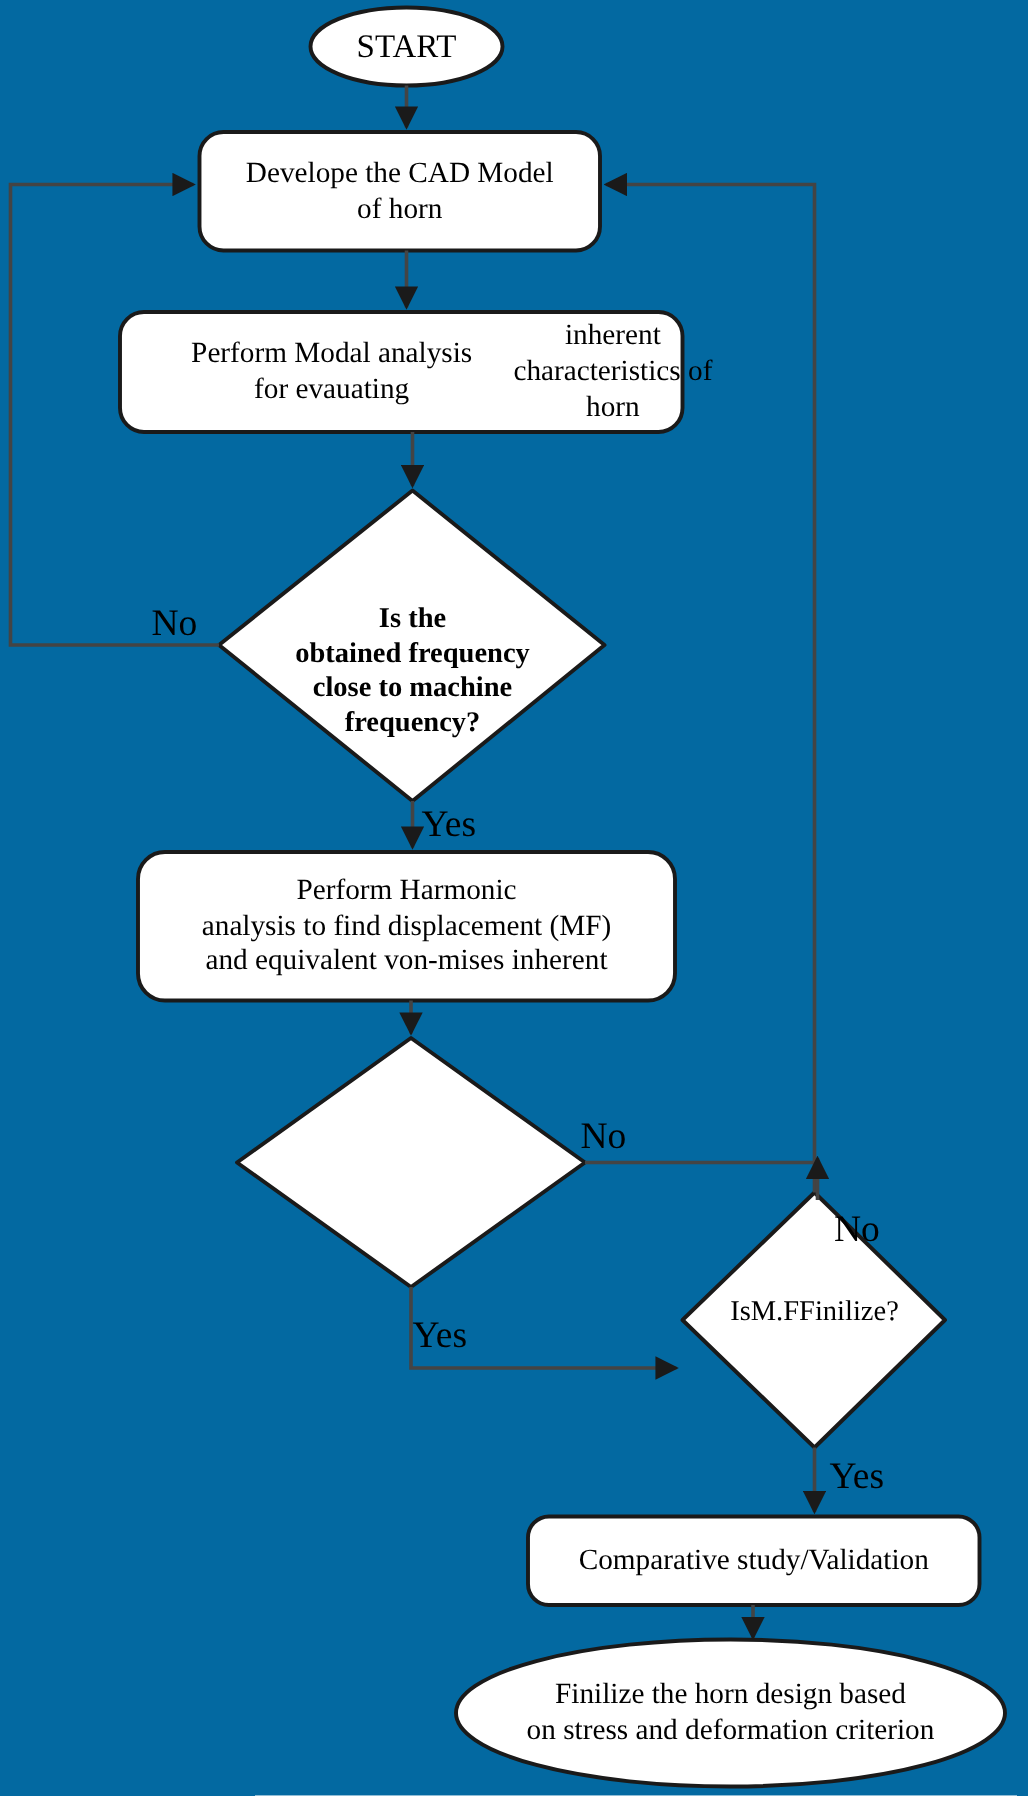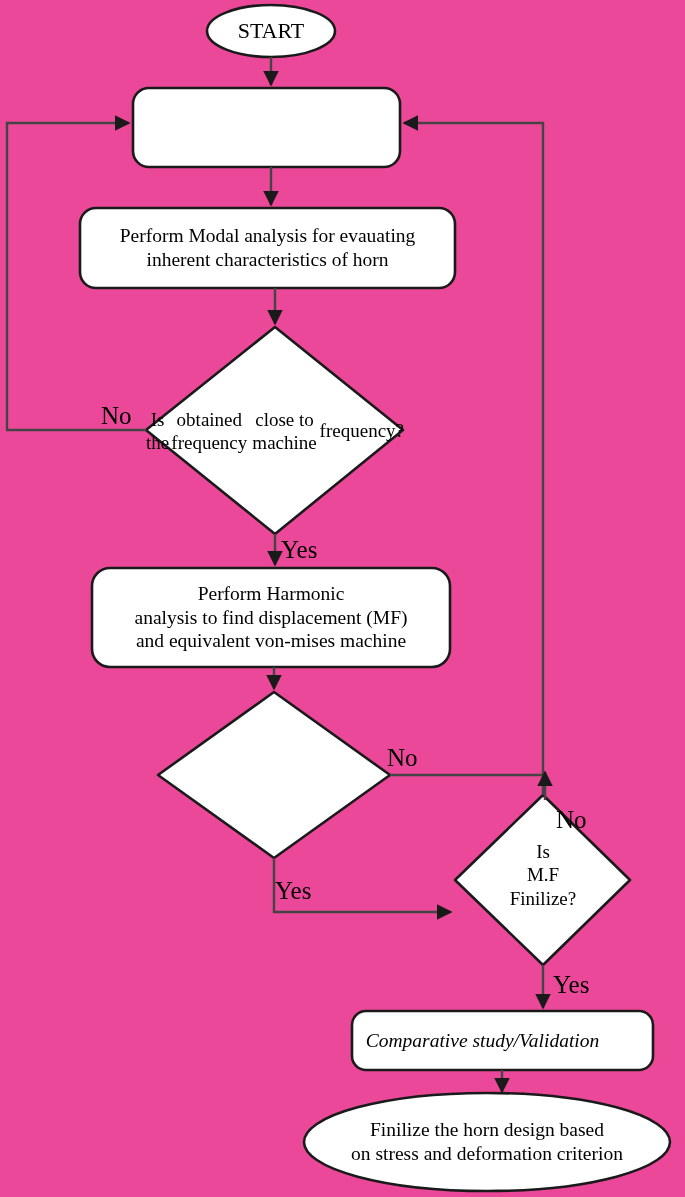--- a/index.html
+++ b/index.html
@@ -8,21 +8,21 @@
     padding: 0;
     background: #ffffff;
   }
   body {
     font-family: "Liberation Serif", "DejaVu Serif", serif;
   }
   #flow-root {
     position: relative;
     width: 685px;
     height: 1197px;
-    background: #ec4899;
+    background: #0369a1;
     overflow: hidden;
   }
   #flow-svg {
     position: absolute;
     left: 0;
     top: 0;
     width: 685px;
     height: 1197px;
   }
   .node-label {
@@ -107,47 +107,51 @@
       <line x1="543" y1="965" x2="543" y2="1008" marker-end="url(#arrow)"></line>
 
       <line x1="502" y1="1070" x2="502" y2="1092" marker-end="url(#arrow)"></line>
     </g>
   </svg>
 
   <div class="node-label t-start" style="left:207px; top:5px; width:128px; height:52px;">
     <span>START</span>
   </div>
 
+  <div class="node-label t-proc" style="left:133px; top:88px; width:267px; height:79px; flex-direction:column;">
+    <span>Develope the CAD Model</span>
+    <span>of horn</span>
+  </div>
 
-  <div class="node-label t-proc" style="left:80px; top:208px; width:375px; height:80px; flex-direction:column;">
+  <div class="node-label t-proc" style="left:80px; top:208px; width:375px; height:80px; flex-direction:row;padding-left:38px;">
     <span>Perform Modal analysis for evauating</span>
     <span>inherent characteristics of horn</span>
   </div>
 
-  <div class="node-label t-dec" style="left:146px; top:356px; width:258px; height:150px; flex-direction:row;">
+  <div class="node-label t-dec" style="left:146px; top:372px; width:258px; height:150px; flex-direction:column;font-weight:bold;">
     <span>Is the</span>
     <span>obtained frequency</span>
     <span>close to machine</span>
     <span>frequency?</span>
   </div>
 
   <div class="node-label t-proc" style="left:92px; top:568px; width:358px; height:99px; flex-direction:column;">
     <span>Perform Harmonic</span>
     <span>analysis to find displacement (MF)</span>
-    <span>and equivalent von-mises machine</span>
+    <span>and equivalent von-mises inherent</span>
   </div>
 
 
-  <div class="node-label t-dec" style="left:455px; top:812px; width:176px; height:126px; flex-direction:column;">
+  <div class="node-label t-dec" style="left:455px; top:812px; width:176px; height:126px; flex-direction:row;">
     <span>Is</span>
     <span>M.F</span>
     <span>Finilize?</span>
   </div>
 
-  <div class="node-label t-end" style="left:332px; top:1011px; width:301px; height:59px;font-style:italic;">
+  <div class="node-label t-end" style="left:352px; top:1011px; width:301px; height:59px;">
     <span>Comparative study/Validation</span>
   </div>
 
   <div class="node-label t-end" style="left:304px; top:1093px; width:366px; height:98px; flex-direction:column;">
     <span>Finilize the horn design based</span>
     <span>on stress and deformation criterion</span>
   </div>
 
   <div class="edge-label" style="left:101px; top:403px;">No</div>
 

